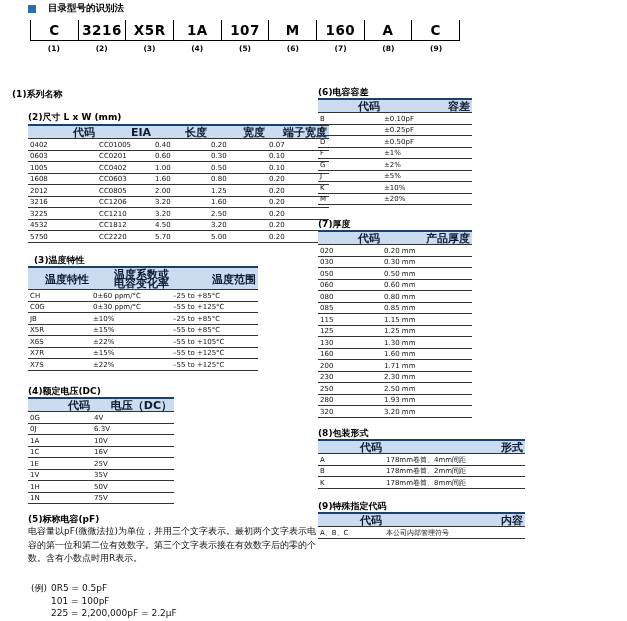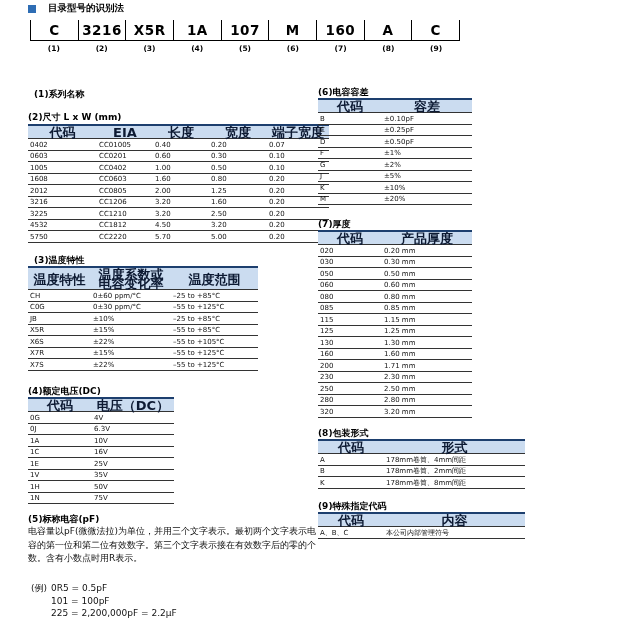--- a/index.html
+++ b/index.html
@@ -15,21 +15,21 @@
   .pn-cell{flex:1;text-align:center;font-size:13.5px;font-weight:bold;line-height:20px;border-left:1.5px solid #000;letter-spacing:.5px;color:#000;}
   .pn-cell:last-child{border-right:1.5px solid #000;}
   .pn-labels{display:flex;}
   .pn-label{flex:1;text-align:center;font-size:7.5px;font-weight:bold;padding-top:3px;color:#000;}
   .sec-heading{font-size:9px;font-weight:bold;color:#000;white-space:nowrap;}
   table{border-collapse:collapse;table-layout:fixed;width:100%;}
   th{
     background:var(--table-header-bg,#cbdcf0);
     border-top:2px solid var(--table-top-border,#1d3f6e);
     border-bottom:1px solid #333;
-    font-size:13px;line-height:9px;text-align:center;
+    font-size:11px;line-height:9px;text-align:right;
     padding:2px 2px 1px;font-weight:bold;color:#0d1a33;vertical-align:middle;
   }
   td{
     font-size:7px;line-height:8px;border-bottom:1px solid #333;
     padding:1.5px 2px 1px;vertical-align:top;white-space:nowrap;overflow:hidden;color:#111;
   }
   .body-text{font-size:9px;line-height:13.5px;text-align:justify;color:#111;}
   .examples{display:flex;font-size:9px;line-height:12.5px;color:#111;}
   .ex-label{margin-right:4px;white-space:nowrap;}
 </style>
@@ -61,21 +61,21 @@
         <div class="pn-label">(3)</div>
         <div class="pn-label">(4)</div>
         <div class="pn-label">(5)</div>
         <div class="pn-label">(6)</div>
         <div class="pn-label">(7)</div>
         <div class="pn-label">(8)</div>
         <div class="pn-label">(9)</div>
       </div>
   </div>
 
-  <div class="abs sec-heading" style="left:34px;top:88px;">(1)系列名称</div>
+  <div class="abs sec-heading" style="left:12px;top:88px;">(1)系列名称</div>
 
   <div class="abs sec-heading" style="left:28px;top:111px;">(2)尺寸 L x W (mm)</div>
   <div class="abs" style="left:28px;top:124px;width:281px;">
       <table>
         <thead>
           <tr>
             <th style="width: 65px;">代码</th>
             <th style="width: 52px;">EIA</th>
             <th style="width: 52px;">长度</th>
             <th style="width: 54px;">宽度</th>
@@ -360,21 +360,21 @@
           <tr>
             <td>230</td>
             <td>2.30 mm</td>
           </tr>
           <tr>
             <td>250</td>
             <td>2.50 mm</td>
           </tr>
           <tr>
             <td>280</td>
-            <td>2.80 mm</td>
+            <td>1.93 mm</td>
           </tr>
           <tr>
             <td>320</td>
             <td>3.20 mm</td>
           </tr>
         </tbody>
       </table>
     </div>
 
   <div class="abs sec-heading" style="left:318px;top:427px;">(8)包装形式</div>

